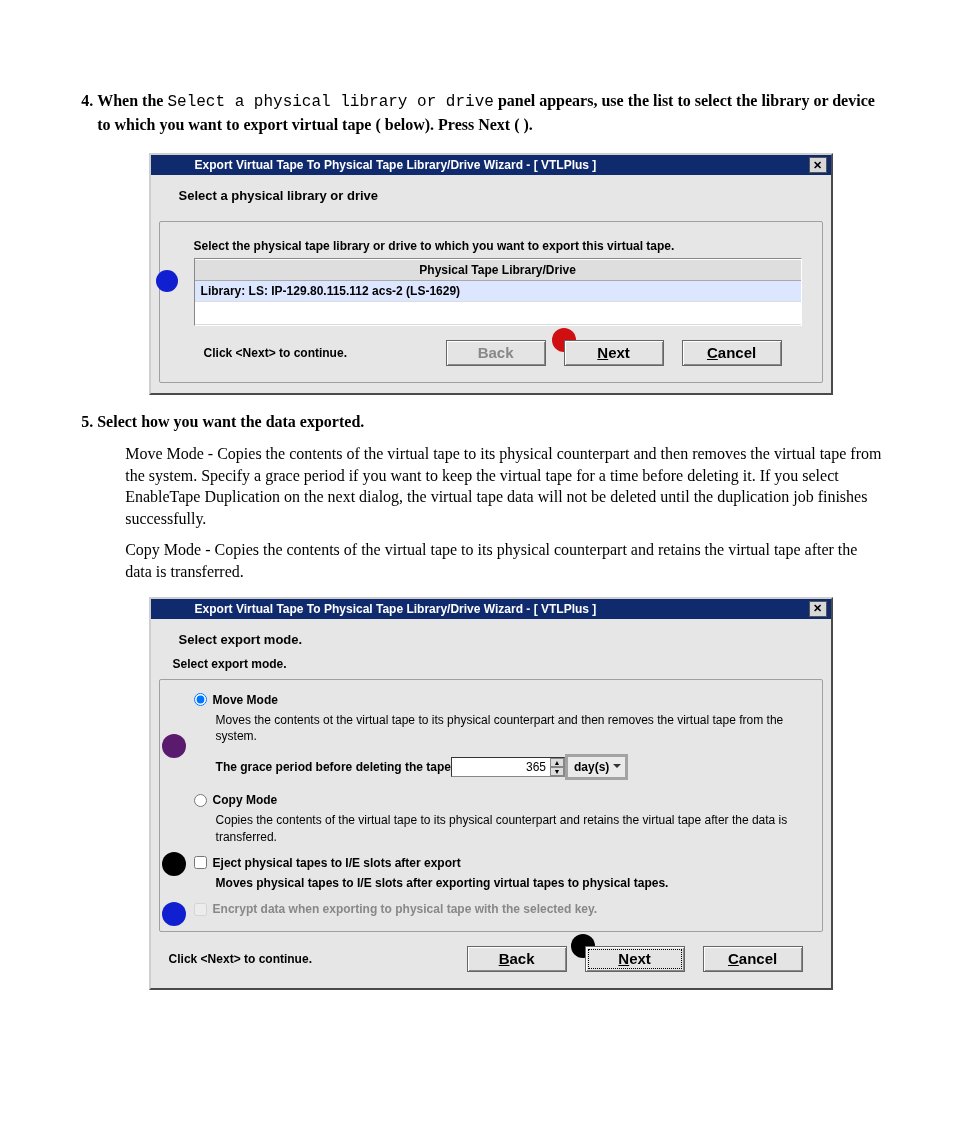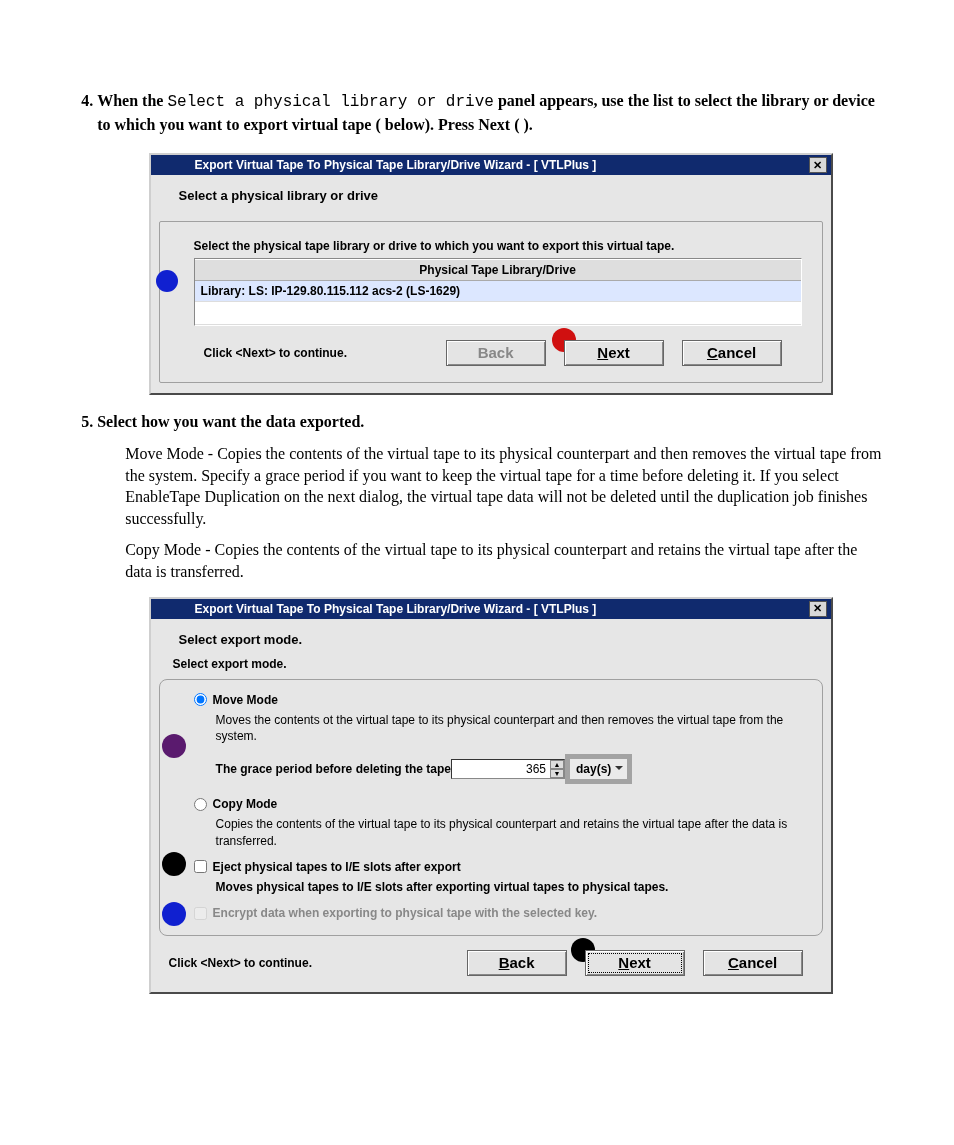--- a/index.html
+++ b/index.html
@@ -119,41 +119,41 @@
   .underline-access{text-decoration:underline;}
   .btn-wrap{position:relative;display:inline-block;}
   .dot{position:absolute;width:24px;height:24px;border-radius:50%;}
   .dot-blue{background:#1020d0;}
   .dot-red{background:#d01010;}
   .dot-black{background:#000;}
   .dot-purple{background:#5a1a6e;}
 
   fieldset.modes{
     border:1px solid var(--groove);
-    border-radius:8px;
+    border-radius:2px;
     padding:10px 14px 14px 34px;
     margin:6px 0 0 0;
     position:relative;
   }
   .modes label.radio-line{display:flex;align-items:center;gap:6px;font-weight:bold;margin-top:2px;}
   .modes input[type=radio],.modes input[type=checkbox]{margin:0;}
   .modes .desc{margin:4px 0 10px 22px;font-weight:normal;}
   .modes .grace-line{margin:0 0 12px 22px;display:flex;align-items:center;font-weight:bold;}
   .modes .grace-line .label{white-space:nowrap;}
   .num-input{
     width:90px;height:18px;
     border:1px inset #888;background:#fff;
     text-align:right;padding:0 18px 0 4px;font-family:var(--sans);font-size:12px;
     position:relative;
   }
   .spinner{position:absolute;right:1px;top:1px;bottom:1px;width:14px;display:flex;flex-direction:column;}
   .spinner div{flex:1;background:#ddd;border:1px solid #888;font-size:7px;line-height:1;display:flex;align-items:center;justify-content:center;}
   .num-wrap{position:relative;display:inline-block;}
   .unit-select{
-    height:20px;border:5px solid #a3a3a3;background:#eaeaea;
+    height:20px;border:3px solid #a3a3a3;background:#eaeaea;
     display:inline-flex;align-items:center;padding:0 16px 0 6px;font-size:12px;position:relative;
   }
   .unit-select::after{content:"";position:absolute;right:4px;top:7px;border:4px solid transparent;border-top-color:#333;}
   .check-line{display:flex;align-items:center;gap:6px;font-weight:bold;margin-top:4px;}
   .check-desc{margin:4px 0 10px 22px;}
   .enc-line{display:flex;align-items:center;gap:6px;color:#888;margin-top:4px;}
   .enc-line input[type=checkbox]{opacity:.6;}
   .select-key{display:flex;align-items:center;gap:6px;margin:8px 0 0 22px;}
   .select-key .combo{
     flex:1;height:20px;border:1px inset #888;background:#fff;position:relative;

